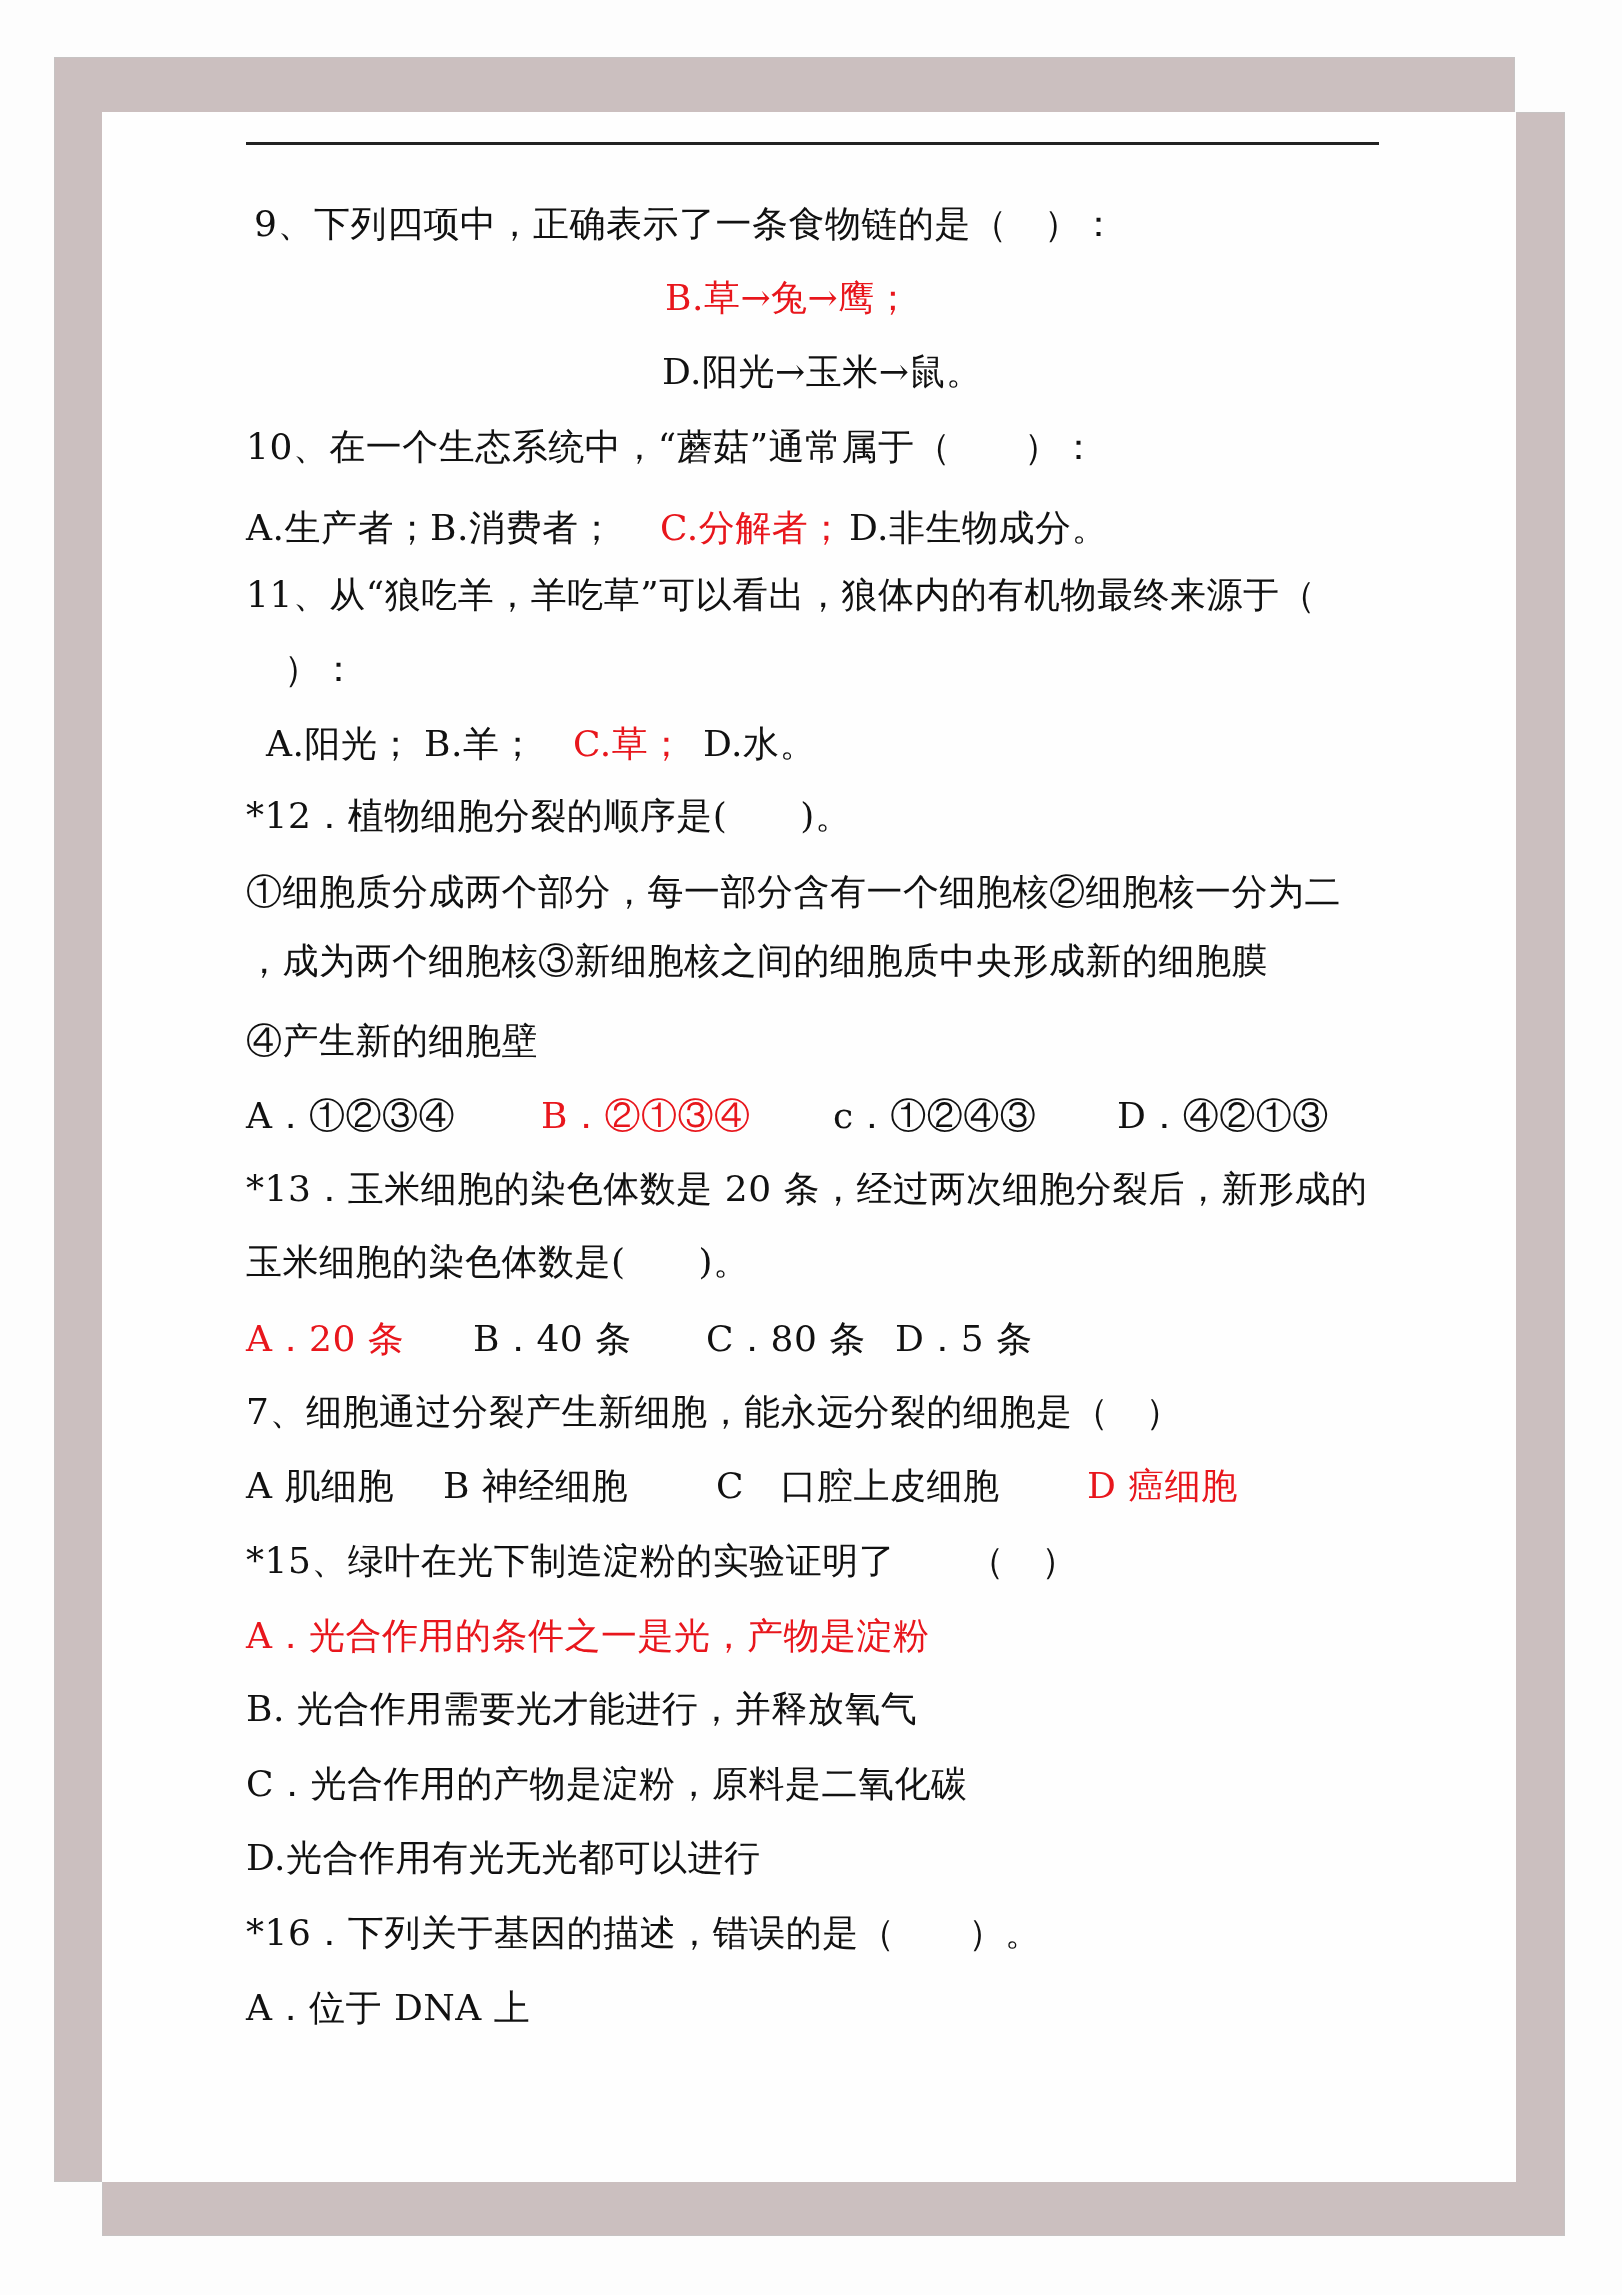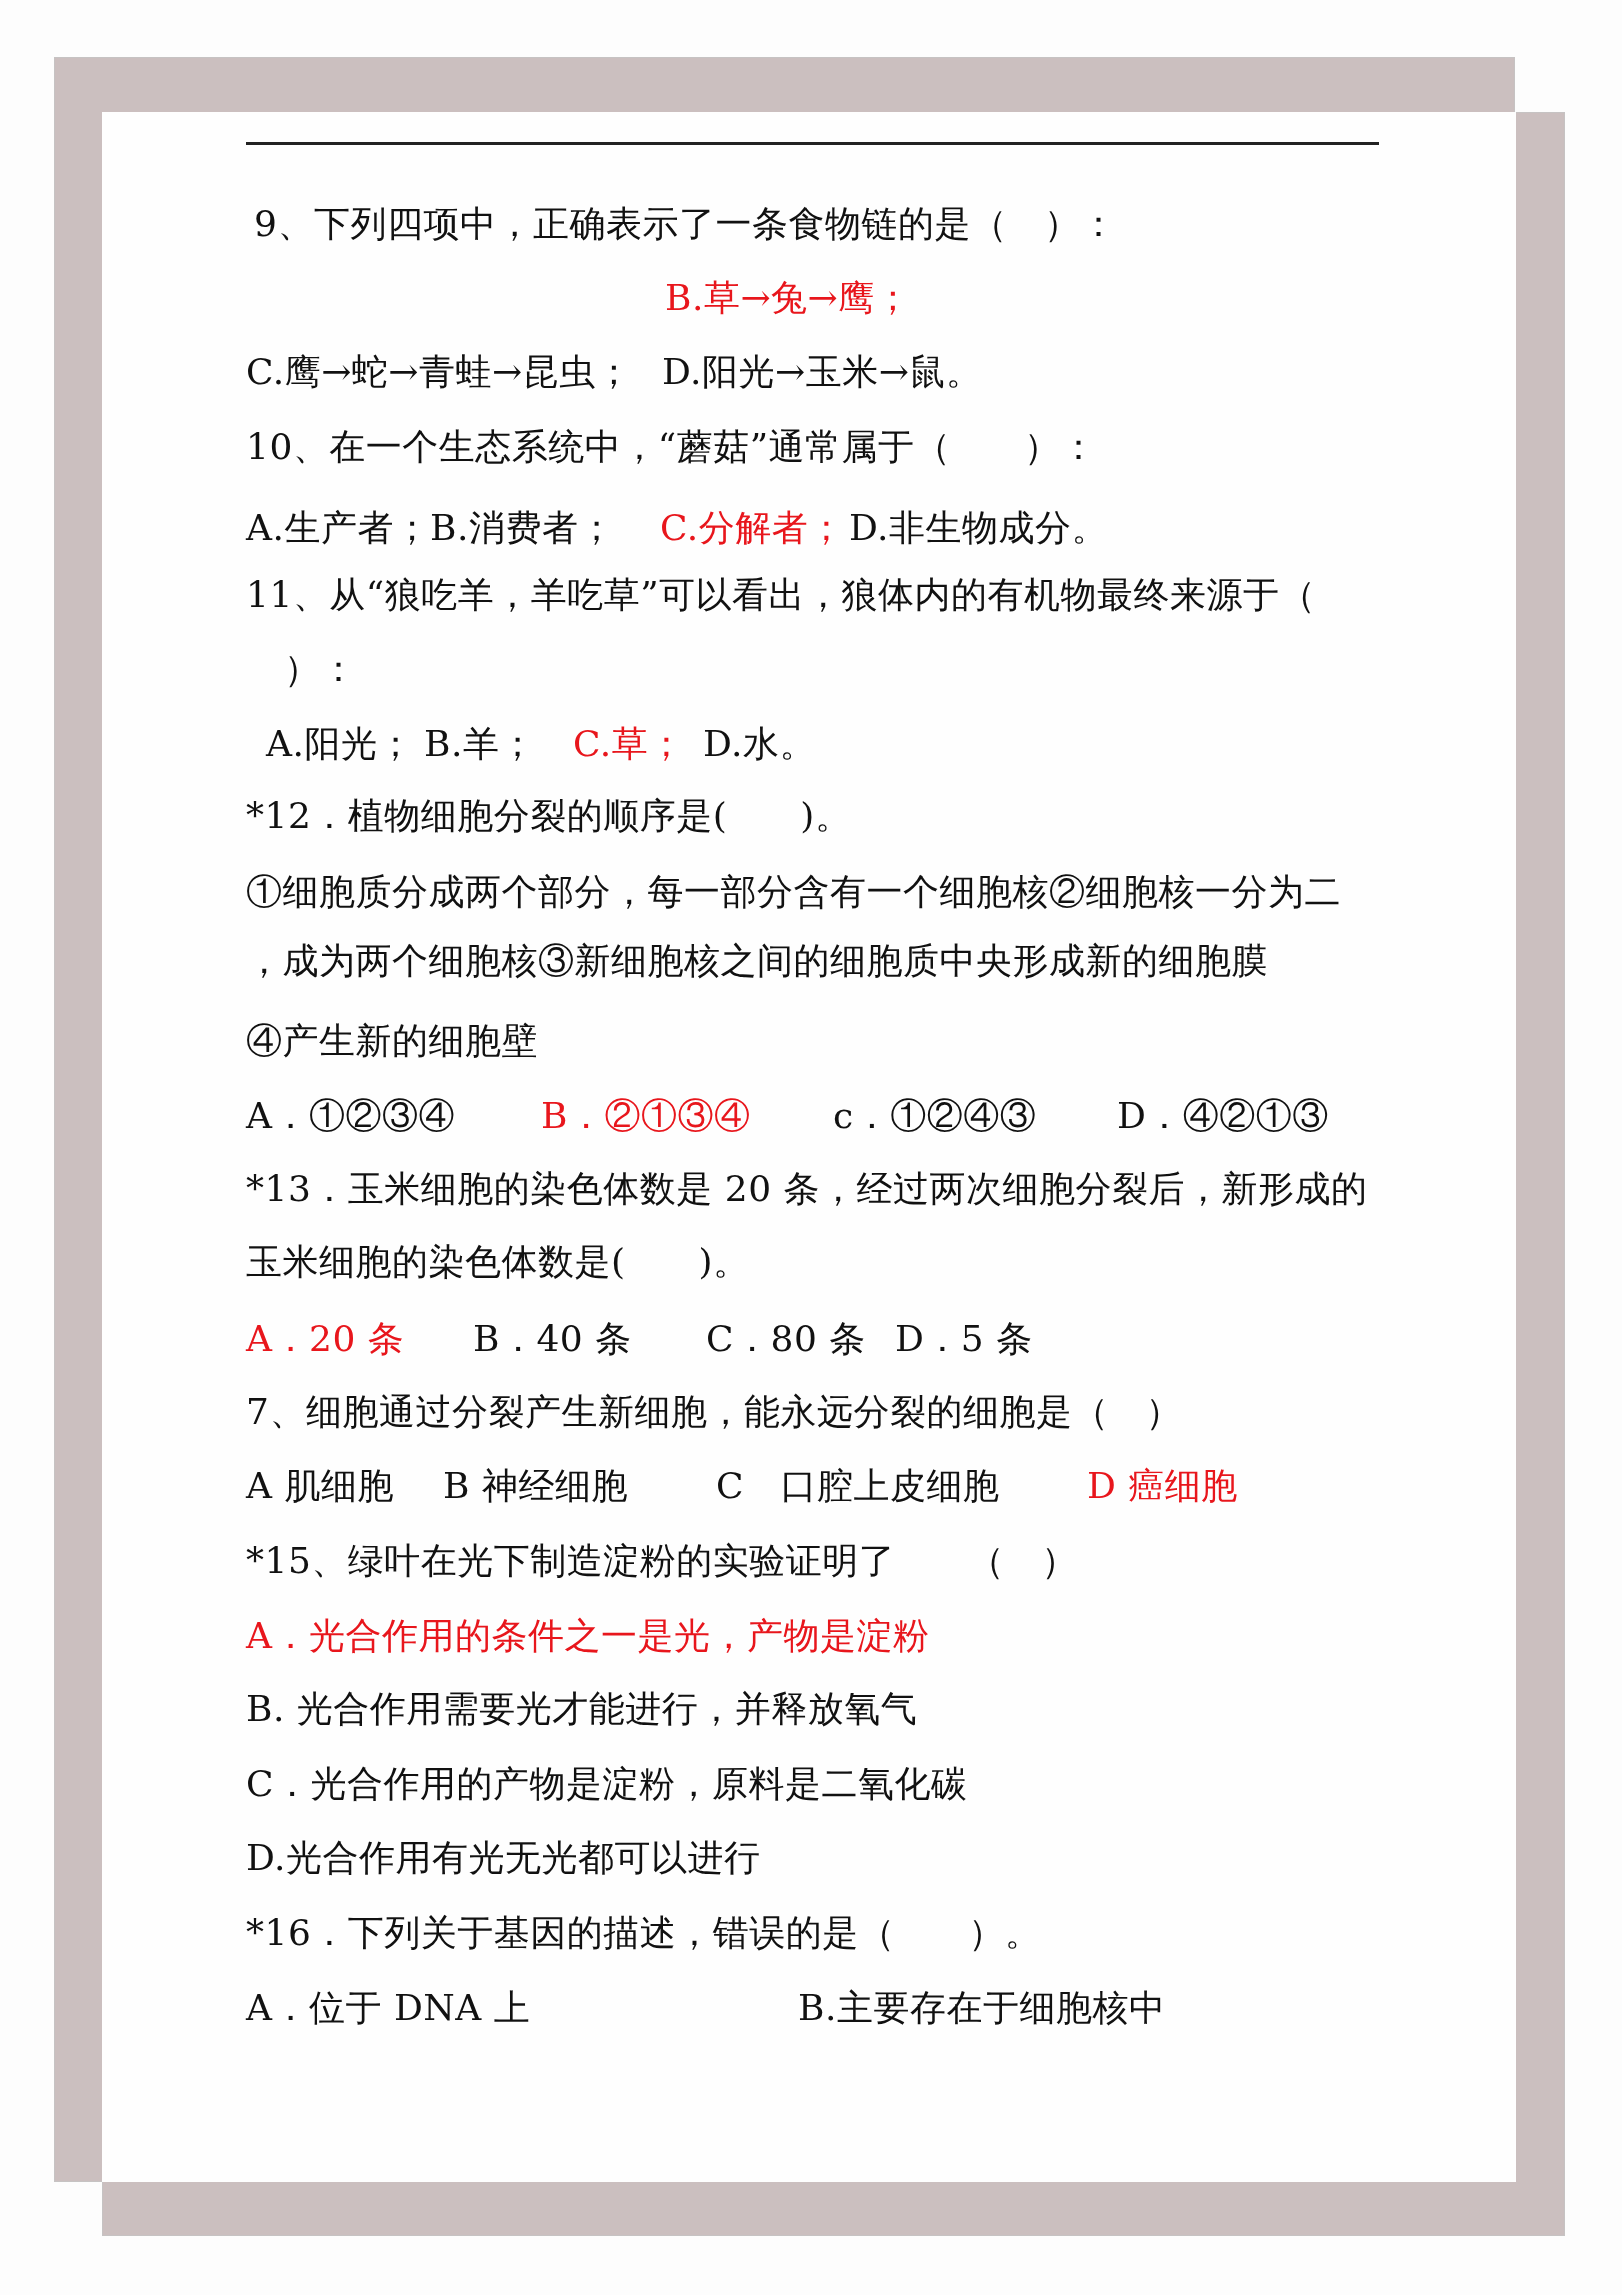--- a/index.html
+++ b/index.html
@@ -37,21 +37,20 @@
 <div class="frame-back"></div>
 <div class="frame-front"></div>
 <div class="paper"></div>
 <div class="rule"></div>
 
 <div class="line" style="top:202px;left:254px">9、下列四项中，正确表示了一条食物链的是（　）：</div>
 <div class="line" style="top:276px;width:1136px;height:43px">
   <span class="seg red" style="left:419px">B.草→兔→鹰；</span>
 </div>
 <div class="line" style="top:350px;width:1136px;height:43px">
-  <span class="seg" style="left:0">C.鹰→蛇→青蛙→昆虫；</span>
   <span class="seg" style="left:416px">D.阳光→玉米→鼠。</span>
 </div>
 
 <div class="line" style="top:425px">10、在一个生态系统中，“蘑菇”通常属于（　　）：</div>
 <div class="line" style="top:506px;width:1136px;height:43px">
   <span class="seg" style="left:0">A.生产者；</span>
   <span class="seg" style="left:184px">B.消费者；</span>
   <span class="seg red" style="left:414px">C.分解者；</span>
   <span class="seg" style="left:603px">D.非生物成分。</span>
 </div>
@@ -95,15 +94,14 @@
 
 <div class="line" style="top:1539px">*15、绿叶在光下制造淀粉的实验证明了　　（　）</div>
 <div class="line red" style="top:1614px">A．光合作用的条件之一是光，产物是淀粉</div>
 <div class="line" style="top:1687px">B. 光合作用需要光才能进行，并释放氧气</div>
 <div class="line" style="top:1762px">C．光合作用的产物是淀粉，原料是二氧化碳</div>
 <div class="line" style="top:1836px">D.光合作用有光无光都可以进行</div>
 
 <div class="line" style="top:1911px">*16．下列关于基因的描述，错误的是（　　）。</div>
 <div class="line" style="top:1986px;width:1136px;height:43px">
   <span class="seg" style="left:0">A．位于 DNA 上</span>
-  <span class="seg" style="left:552px">B.主要存在于细胞核中</span>
 </div>
 
 
 </body></html>

